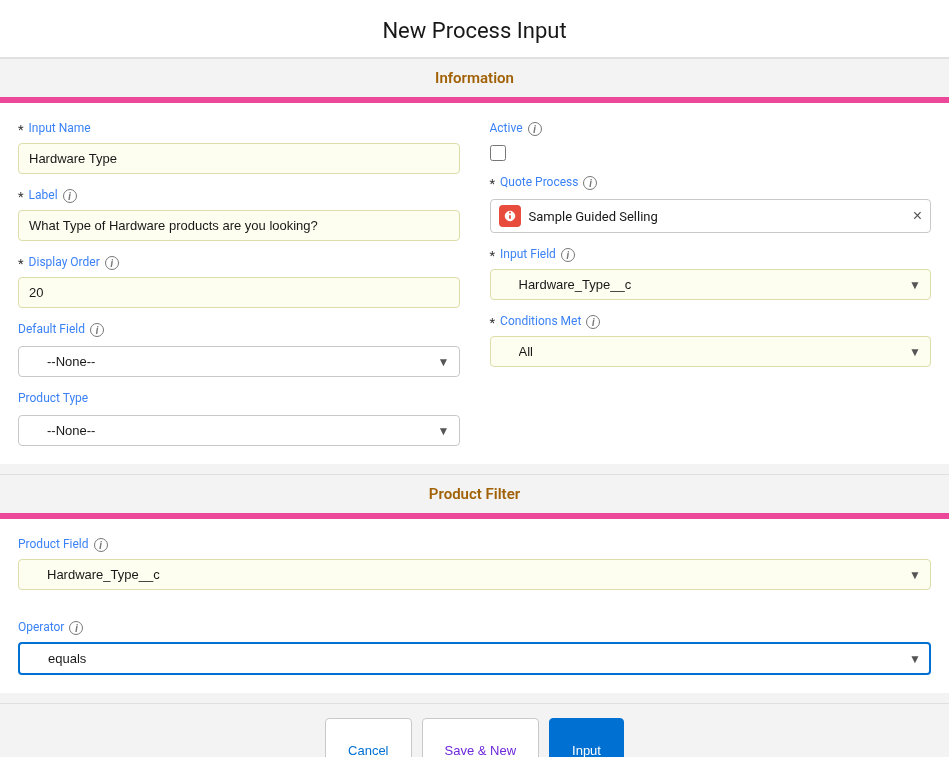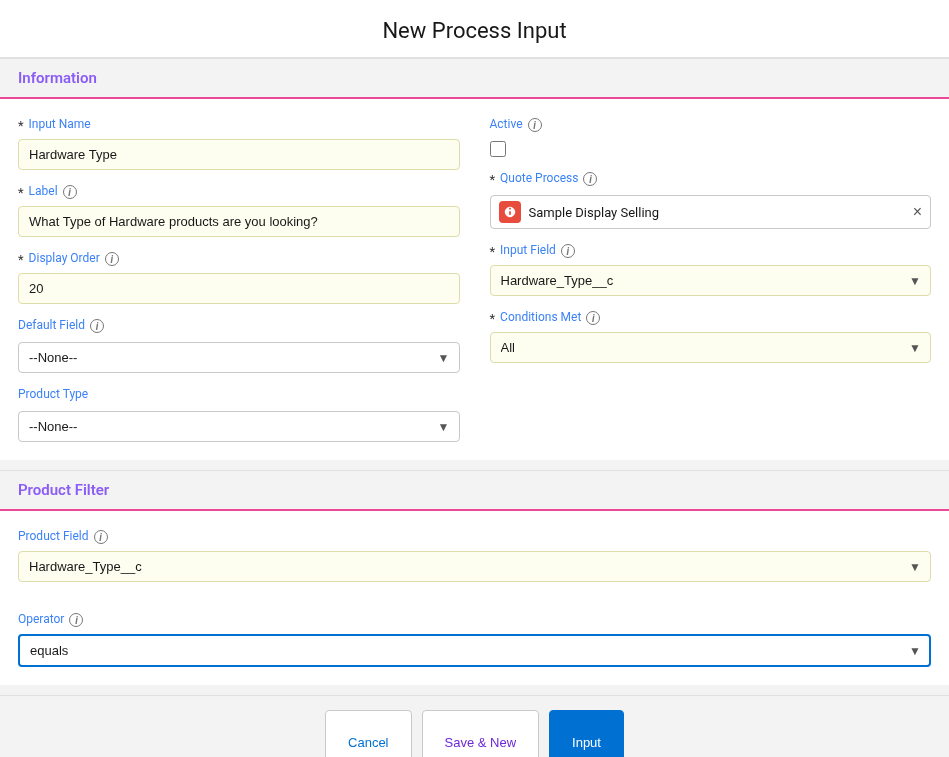--- a/index.html
+++ b/index.html
@@ -33,23 +33,24 @@
     }
     .section {
       background: #fff;
       margin-bottom: 10px;
     }
     .section-header {
       background: #f3f3f3;
       padding: 10px 18px;
       font-size: 15px;
       font-weight: 600;
-      color: #8b5cf6;
+      color: #a16207;
       border-top: 1px solid #e0e0e0;
-      border-bottom: 2px solid #ec4899;
+      border-bottom: 6px solid #ec4899;
+      text-align: center;
     }
     .section-body {
       padding: 18px 18px 18px 18px;
       display: flex;
       flex-direction: row;
       gap: 30px;
     }
     .col {
       flex: 1;
       display: flex;
@@ -97,21 +98,21 @@
       outline: none;
     }
     .select-wrapper {
       position: relative;
       width: 100%;
     }
     .select-wrapper select {
       appearance: none;
       -webkit-appearance: none;
       width: 100%;
-      padding: 7px 30px 7px 10px;
+      padding: 7px 30px 7px 28px;
       font-size: 13px;
       border-radius: 4px;
       outline: none;
       cursor: pointer;
     }
     .select-white {
       background: #fff;
       border: 1px solid #c9c9c9;
       color: #181818;
     }
@@ -327,21 +328,21 @@
               <span class="required">*</span>
               <span class="field-label">Quote Process</span>
               <span class="info-icon">i</span>
             </div>
             <div class="quote-process-field">
               <div class="quote-process-icon">
                 <svg width="14" height="14" viewBox="0 0 16 16" fill="white">
                   <path d="M8 2C5 2 2 5 2 8s3 6 6 6 6-3 6-6-3-6-6-6zm1 9H7V7h2v4zm0-6H7V3h2v2z"></path>
                 </svg>
               </div>
-              <span class="quote-process-text">Sample Display Selling</span>
+              <span class="quote-process-text">Sample Guided Selling</span>
               <button class="quote-process-clear">×</button>
             </div>
           </div>
 
           <div class="field-group">
             <div class="field-row-header">
               <div class="field-row-label-group">
                 <span class="required">*</span>
                 <span class="field-label">Input Field</span>
                 <span class="info-icon">i</span>

